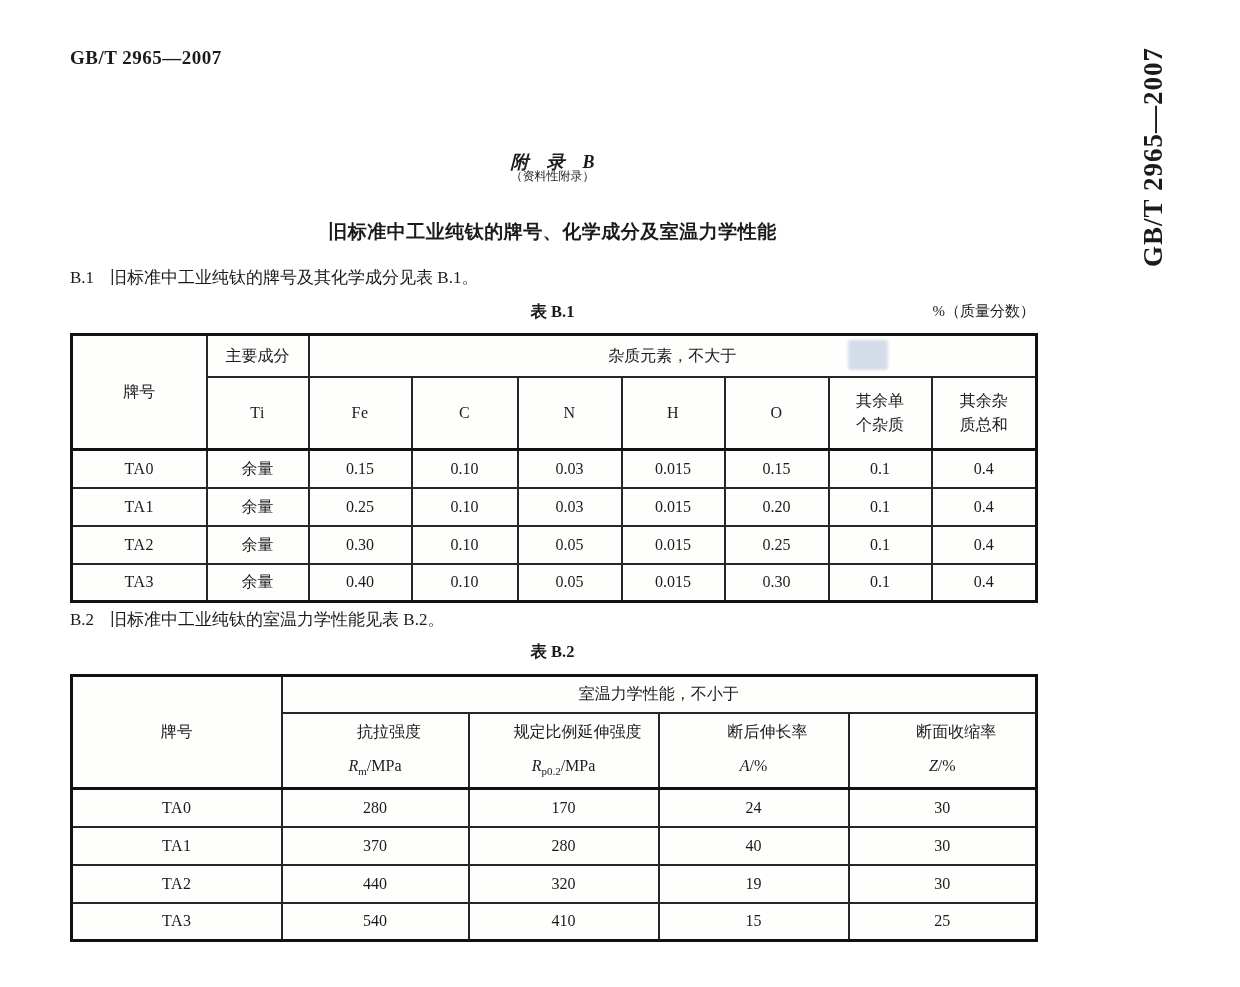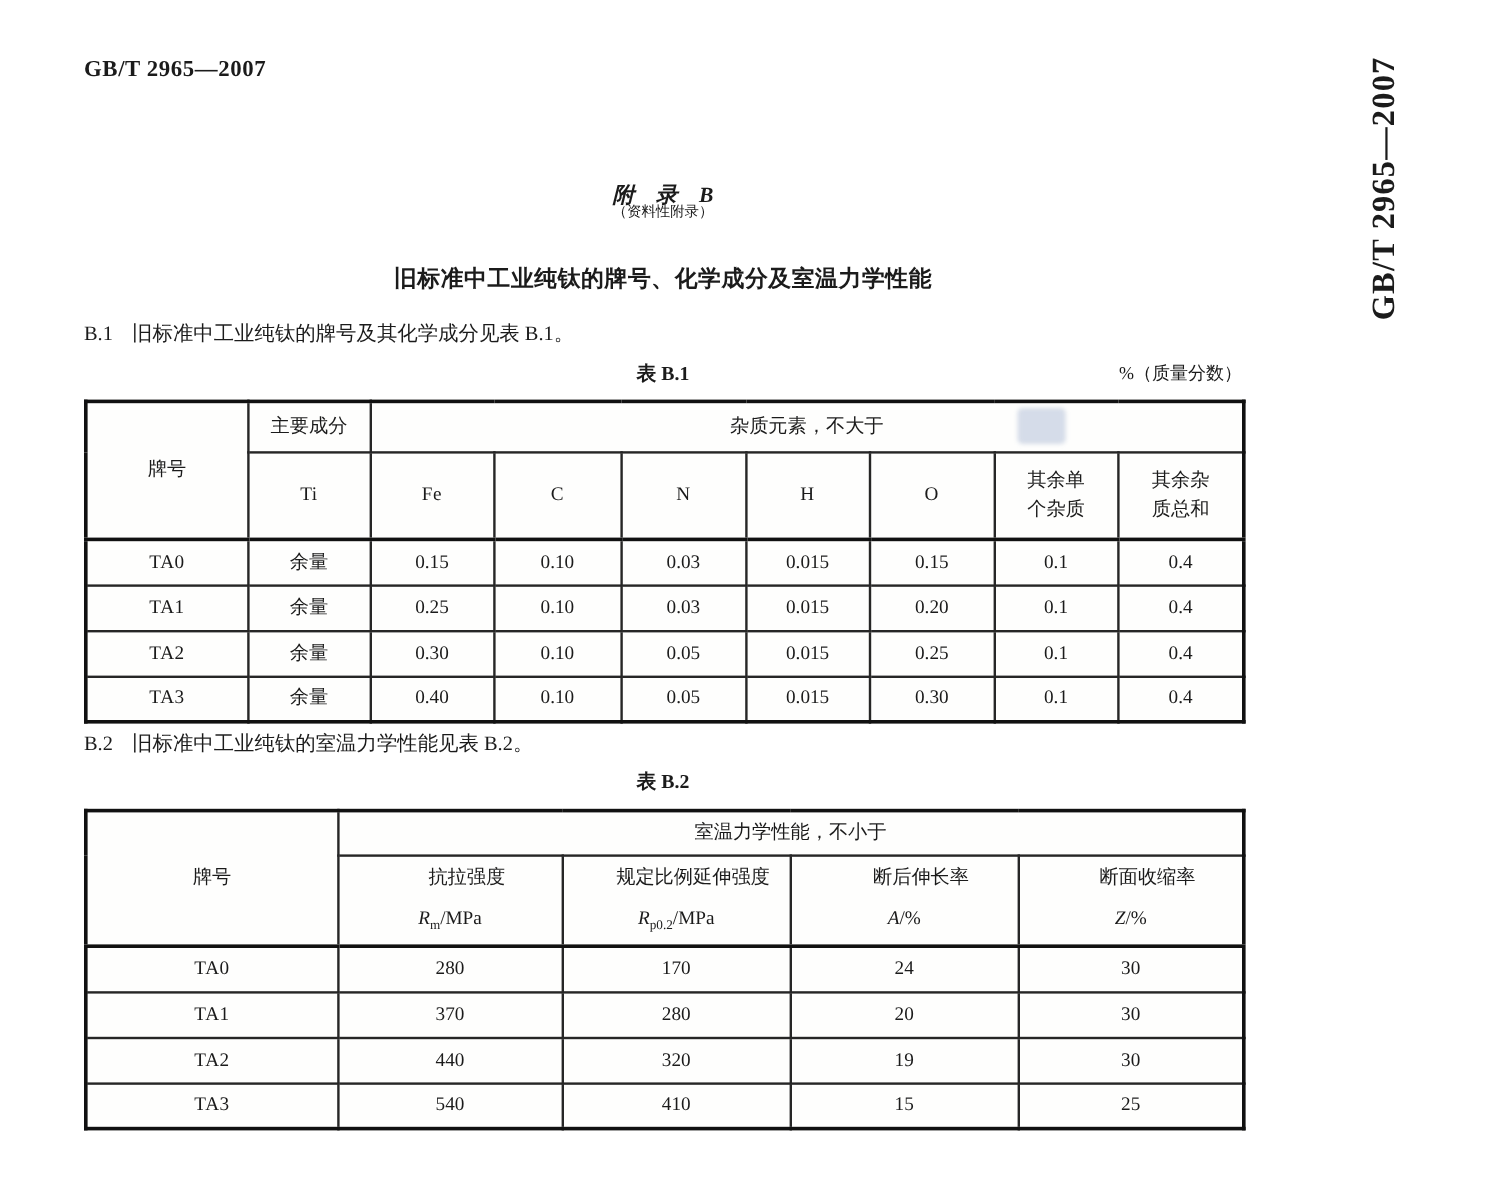--- a/index.html
+++ b/index.html
@@ -213,21 +213,21 @@
     <td class="latin">TA0</td>
     <td>280</td>
     <td>170</td>
     <td>24</td>
     <td>30</td>
   </tr>
   <tr class="body-row">
     <td class="latin">TA1</td>
     <td>370</td>
     <td>280</td>
-    <td>20</td>
+    <td>40</td>
     <td>30</td>
   </tr>
   <tr class="body-row">
     <td class="latin">TA2</td>
     <td>440</td>
     <td>320</td>
     <td>19</td>
     <td>30</td>
   </tr>
   <tr class="body-row">

